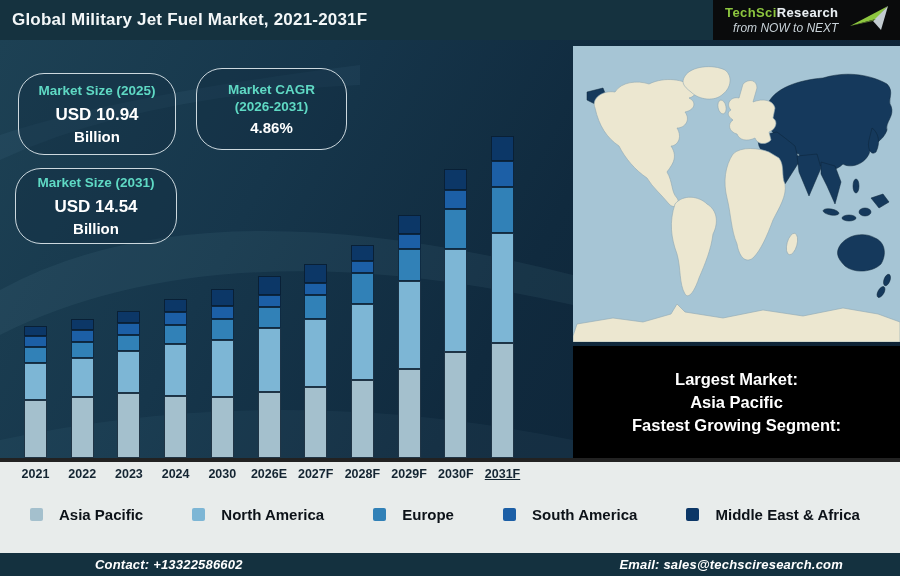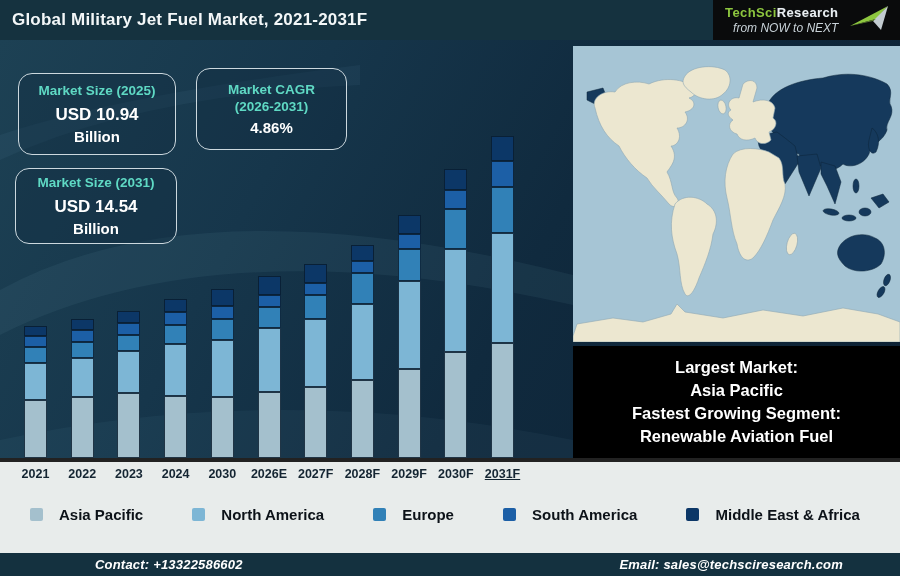--- a/index.html
+++ b/index.html
@@ -17,21 +17,21 @@
   .logo-research{color:#e9eef1;text-shadow:0 0 1px #3a4248;}
   .logo-tagline{font-size:12px;font-style:italic;color:#c9d3d9;text-align:right;margin-top:3px;}
   .logo-arrow{position:absolute;right:8px;top:4px;}
 
   
   .main{position:absolute;top:40px;left:0;width:900px;height:418px;
         background:linear-gradient(118deg,#1d4154 0%,#16364b 30%,#102a3e 58%,#0d2133 100%);}
   .swoosh{position:absolute;inset:0;}
 
   
-  .stat-box{position:absolute;border:1.5px solid #ccd8de;border-radius:14px;
+  .stat-box{position:absolute;border:1.5px solid #ccd8de;border-radius:26px;
             background:rgba(18,44,62,.35);display:flex;flex-direction:column;
             align-items:center;justify-content:center;text-align:left;box-sizing:border-box;}
   .stat-box-1{left:18px;top:33px;width:158px;height:82px;}
   .stat-box-2{left:196px;top:28px;width:151px;height:82px;}
   .stat-box-3{left:15px;top:128px;width:162px;height:76px;}
   .stat-label{color:var(--accent-teal);font-size:13.5px;font-weight:bold;line-height:1.2;}
   .stat-label:empty,.stat-unit:empty{display:none;}
   .stat-value{color:#fff;font-size:17px;font-weight:bold;margin-top:5px;}
   .stat-box-2 .stat-value{font-size:15px;margin-top:4px;}
   .stat-unit{color:#fff;font-size:15px;font-weight:bold;margin-top:3px;}
@@ -226,21 +226,20 @@
           <path class="highlight" d="M298,152 L310,148 L316,156 L306,162 Z"></path>
           <path class="highlight" d="M268,198 C276,188 292,186 302,192 C312,196 314,208 308,218 C300,226 282,228 272,220 C264,212 262,206 268,198 Z"></path>
           <ellipse class="highlight" cx="314" cy="234" rx="3" ry="6" transform="rotate(20 314 234)"></ellipse>
           <ellipse class="highlight" cx="308" cy="246" rx="3" ry="6" transform="rotate(30 308 246)"></ellipse>
         </svg>
       </div>
       <div class="info-box">
         <div class="info-line">Largest Market:</div>
         <div class="info-line">Asia Pacific</div>
         <div class="info-line">Fastest Growing Segment:</div>
-        <div class="info-line">Renewable Aviation Fuel</div>
       </div>
     </div>
   </div>
 
   <div class="bottom-strip">
     <div class="year-row">
         <div class="ylab" style="left: 35.5px;">2021</div>
         <div class="ylab" style="left: 82.2px;">2022</div>
         <div class="ylab" style="left: 128.9px;">2023</div>
         <div class="ylab" style="left: 175.6px;">2024</div>

